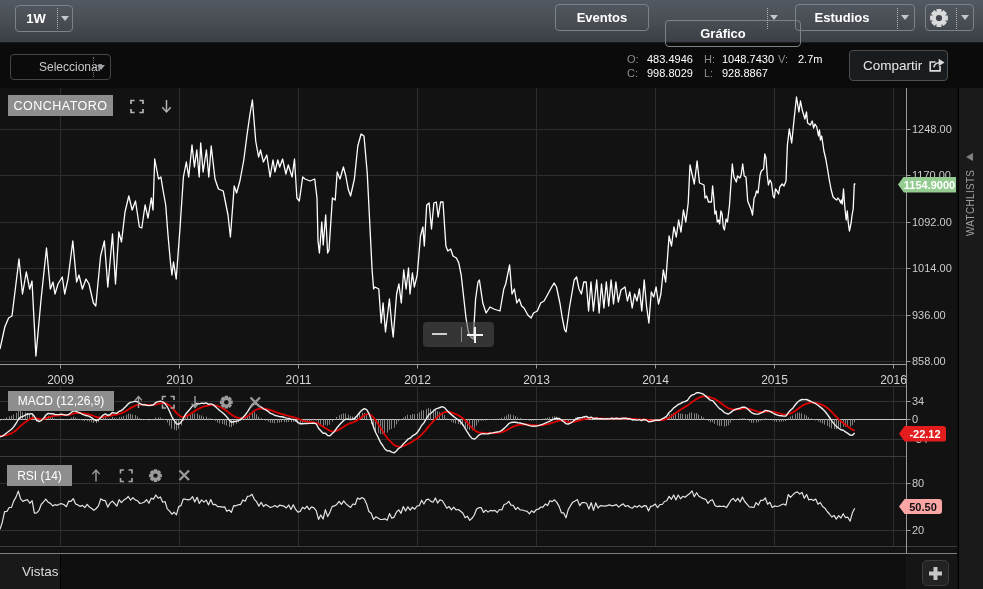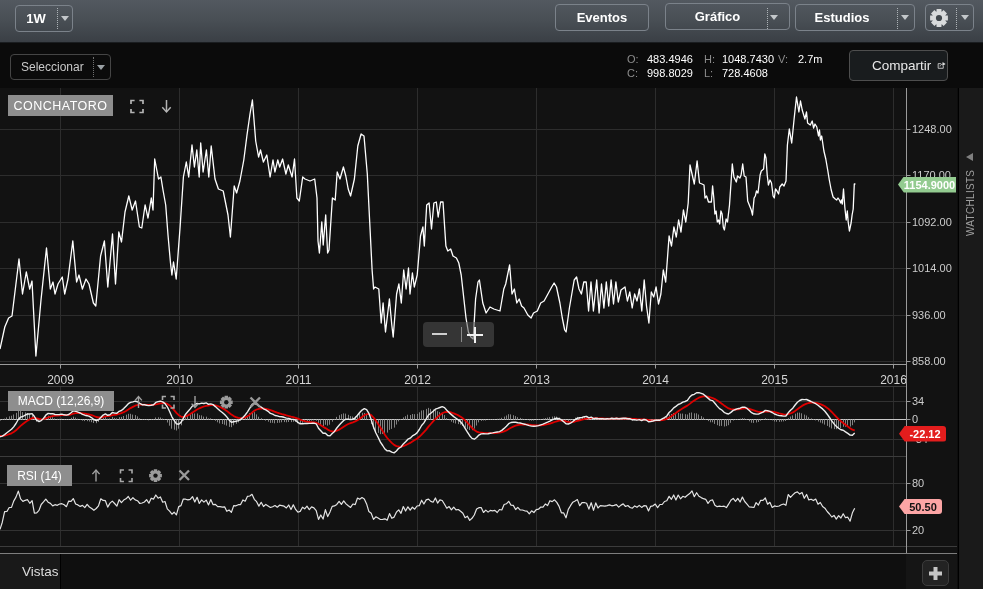--- a/index.html
+++ b/index.html
@@ -4,21 +4,21 @@
 body{width:983px;height:589px;background:#0d0d0d;font-family:"Liberation Sans",sans-serif;overflow:hidden;position:relative}
 .abs{position:absolute}
 #bar1{left:0;top:0;width:983px;height:43px;background:linear-gradient(180deg,#535960 0%,#484e54 50%,#3a3f45 100%);border-bottom:1px solid #1a1d20}
 .btn{position:absolute;border:1px solid #7b828a;border-radius:4px;color:#fff;font-weight:bold;font-size:13px;display:flex;align-items:center;justify-content:center}
 .caret{width:0;height:0;border-left:4.5px solid transparent;border-right:4.5px solid transparent;border-top:5.5px solid #c3c7ca}
 .dsep{position:absolute;height:21px;border-left:1px dotted #aeb4b8}
 #bar2{left:0;top:43px;width:983px;height:45px;background:#0b0b0b}
 #sel{left:10px;top:54px;width:101px;height:26px;border:1px solid #454545;border-radius:4px;color:#c9c9c9;font-size:12px}
 .ohlc{position:absolute;font-size:11px;white-space:pre}
 .ok{color:#8d8d8d} .ov{color:#fff}
-#share{left:849px;top:50px;width:99px;height:31px;border:1px solid #4e4e4e;border-radius:4px;background:#191c1e;color:#e8e8e8;font-size:13.5px;display:flex;align-items:center;padding-left:22px}
+#share{left:849px;top:50px;width:99px;height:31px;border:1px solid #4e4e4e;border-radius:4px;background:#191c1e;color:#e8e8e8;font-size:13.5px;display:flex;align-items:center;padding-left:13px}
 .plabel{position:absolute;background:#8e8e8e;color:#fff;display:flex;align-items:center;justify-content:center}
 #sidebar{left:958px;top:88px;width:25px;height:501px;background:#1a1a1a;border-left:1px solid #000}
 #wl{position:absolute;left:964.5px;top:236px;color:#9f9f9f;font-size:10px;letter-spacing:0.3px;transform:rotate(-90deg);transform-origin:0 0;white-space:nowrap}
 #wlarr{position:absolute;left:966px;top:153px;width:0;height:0;border-top:4.5px solid transparent;border-bottom:4.5px solid transparent;border-right:7.5px solid #808080}
 #zoomc{left:423px;top:322px;width:71px;height:25px;background:rgba(82,82,82,0.55);border-radius:4px}
 #botline{left:0;top:553px;width:957px;height:1px;background:#7e7e7e}
 #botbar{left:0;top:554px;width:957px;height:35px;background:#0f0f0f}
 #botstrip{left:906px;top:554px;width:51px;height:35px;background:#151515}
 #vistas{left:0;top:554px;width:61px;height:35px;background:#191919;border-right:1px solid #000;color:#dedede;font-size:13.5px;display:flex;align-items:center;padding-left:22px}
 #plus{left:922px;top:560px;width:27px;height:26px;background:#232323;border:1px solid #3c3c3c;border-radius:5px;display:flex;align-items:center;justify-content:center}
@@ -155,53 +155,53 @@
       <path d="M189.0 470.5L179.5 480.0"></path>
     </g>
 </svg>
 <div id="bar1" class="abs"></div>
 <div class="btn" style="left:15px;top:5px;width:58px;height:27px">
     <span style="margin-right:16px">1W</span>
   </div>
 <div class="dsep" style="left:57px;top:8px;height:21px"></div>
 <div class="caret abs" style="left:61px;top:16px"></div>
 <div class="btn" style="left:555px;top:4px;width:94px;height:27px">Eventos</div>
-<div class="btn" style="left:665px;top:3px;width:125px;height:27px">
+<div class="btn" style="left:665px;top:20px;width:136px;height:27px">
     <span style="margin-right:20px">Gráfico</span>
   </div>
 <div class="dsep" style="left:767px;top:8px"></div>
 <div class="caret abs" style="left:770px;top:15px"></div>
 <div class="btn" style="left:795px;top:4px;width:120px;height:27px">
     <span style="margin-right:26px">Estudios</span>
   </div>
 <div class="dsep" style="left:897px;top:8px"></div>
 <div class="caret abs" style="left:901px;top:15px"></div>
 <div class="btn" style="left:925px;top:4px;width:49px;height:27px">
 <svg width="22" height="22" viewBox="0 0 22 22" style="margin-right:22px">
       <path d="M8.6 2.1L13.4 2.1L13.6 4.9L13.5 4.9L15.6 3.0L19.0 6.4L17.1 8.5L17.1 8.4L19.9 8.6L19.9 13.4L17.1 13.6L17.1 13.5L19.0 15.6L15.6 19.0L13.5 17.1L13.6 17.1L13.4 19.9L8.6 19.9L8.4 17.1L8.5 17.1L6.4 19.0L3.0 15.6L4.9 13.5L4.9 13.6L2.1 13.4L2.1 8.6L4.9 8.4L4.9 8.5L3.0 6.4L6.4 3.0L8.5 4.9L8.4 4.9Z" fill="#d8dadb"></path>
       <circle cx="11" cy="11" r="3.1" fill="#41474c"></circle>
     </svg>
 </div>
 <div class="dsep" style="left:956px;top:8px"></div>
 <div class="caret abs" style="left:961px;top:15px"></div>
 <div id="sel" class="abs" style="display:flex;align-items:center">
-    <span style="margin-left:10px">Seleccionar</span>
+    <span style="margin-left:28px">Seleccionar</span>
   </div>
 <div class="dsep" style="left:93px;top:57px;height:20px;border-color:#6f6f6f"></div>
 <div class="caret abs" style="left:97px;top:65px;border-top-color:#9aa0a4"></div>
 <div class="ohlc ok" style="left:627px;top:53px">O:</div>
 <div class="ohlc ov" style="left:647px;top:53px">483.4946</div>
 <div class="ohlc ok" style="left:704px;top:53px">H:</div>
 <div class="ohlc ov" style="left:722px;top:53px">1048.7430</div>
 <div class="ohlc ok" style="left:778px;top:53px">V:</div>
 <div class="ohlc ov" style="left:798px;top:53px">2.7m</div>
 <div class="ohlc ok" style="left:627px;top:66.5px">C:</div>
 <div class="ohlc ov" style="left:647px;top:66.5px">998.8029</div>
 <div class="ohlc ok" style="left:704px;top:66.5px">L:</div>
-<div class="ohlc ov" style="left:722px;top:66.5px">728.4608</div>
+<div class="ohlc ov" style="left:722px;top:66.5px">928.8867</div>
 <div id="share" class="abs">Compartir
 <svg width="21" height="17" viewBox="0 0 21 17" style="margin-left:6px">
 <path d="M8.5 4.5H2.5V14.5H13.5V9" fill="none" stroke="#dcdcdc" stroke-width="1.8"></path>
 <path d="M6.5 10.5C7.2 7.2 9.2 5.6 12.6 5.4" fill="none" stroke="#dcdcdc" stroke-width="1.8"></path>
 <path d="M12 1L18.5 5.2L12 9.4Z" fill="#dcdcdc"></path>
 </svg></div>
 <div class="plabel" style="left:8px;top:95px;width:105px;height:21px;font-size:12.5px;letter-spacing:0.5px">CONCHATORO</div>
 <div class="plabel" style="left:8px;top:391px;width:106px;height:20px;font-size:12px">MACD (12,26,9)</div>
 <div class="plabel" style="left:7px;top:465px;width:65px;height:21px;font-size:12px">RSI (14)</div>
 <div id="zoomc" class="abs"></div>

